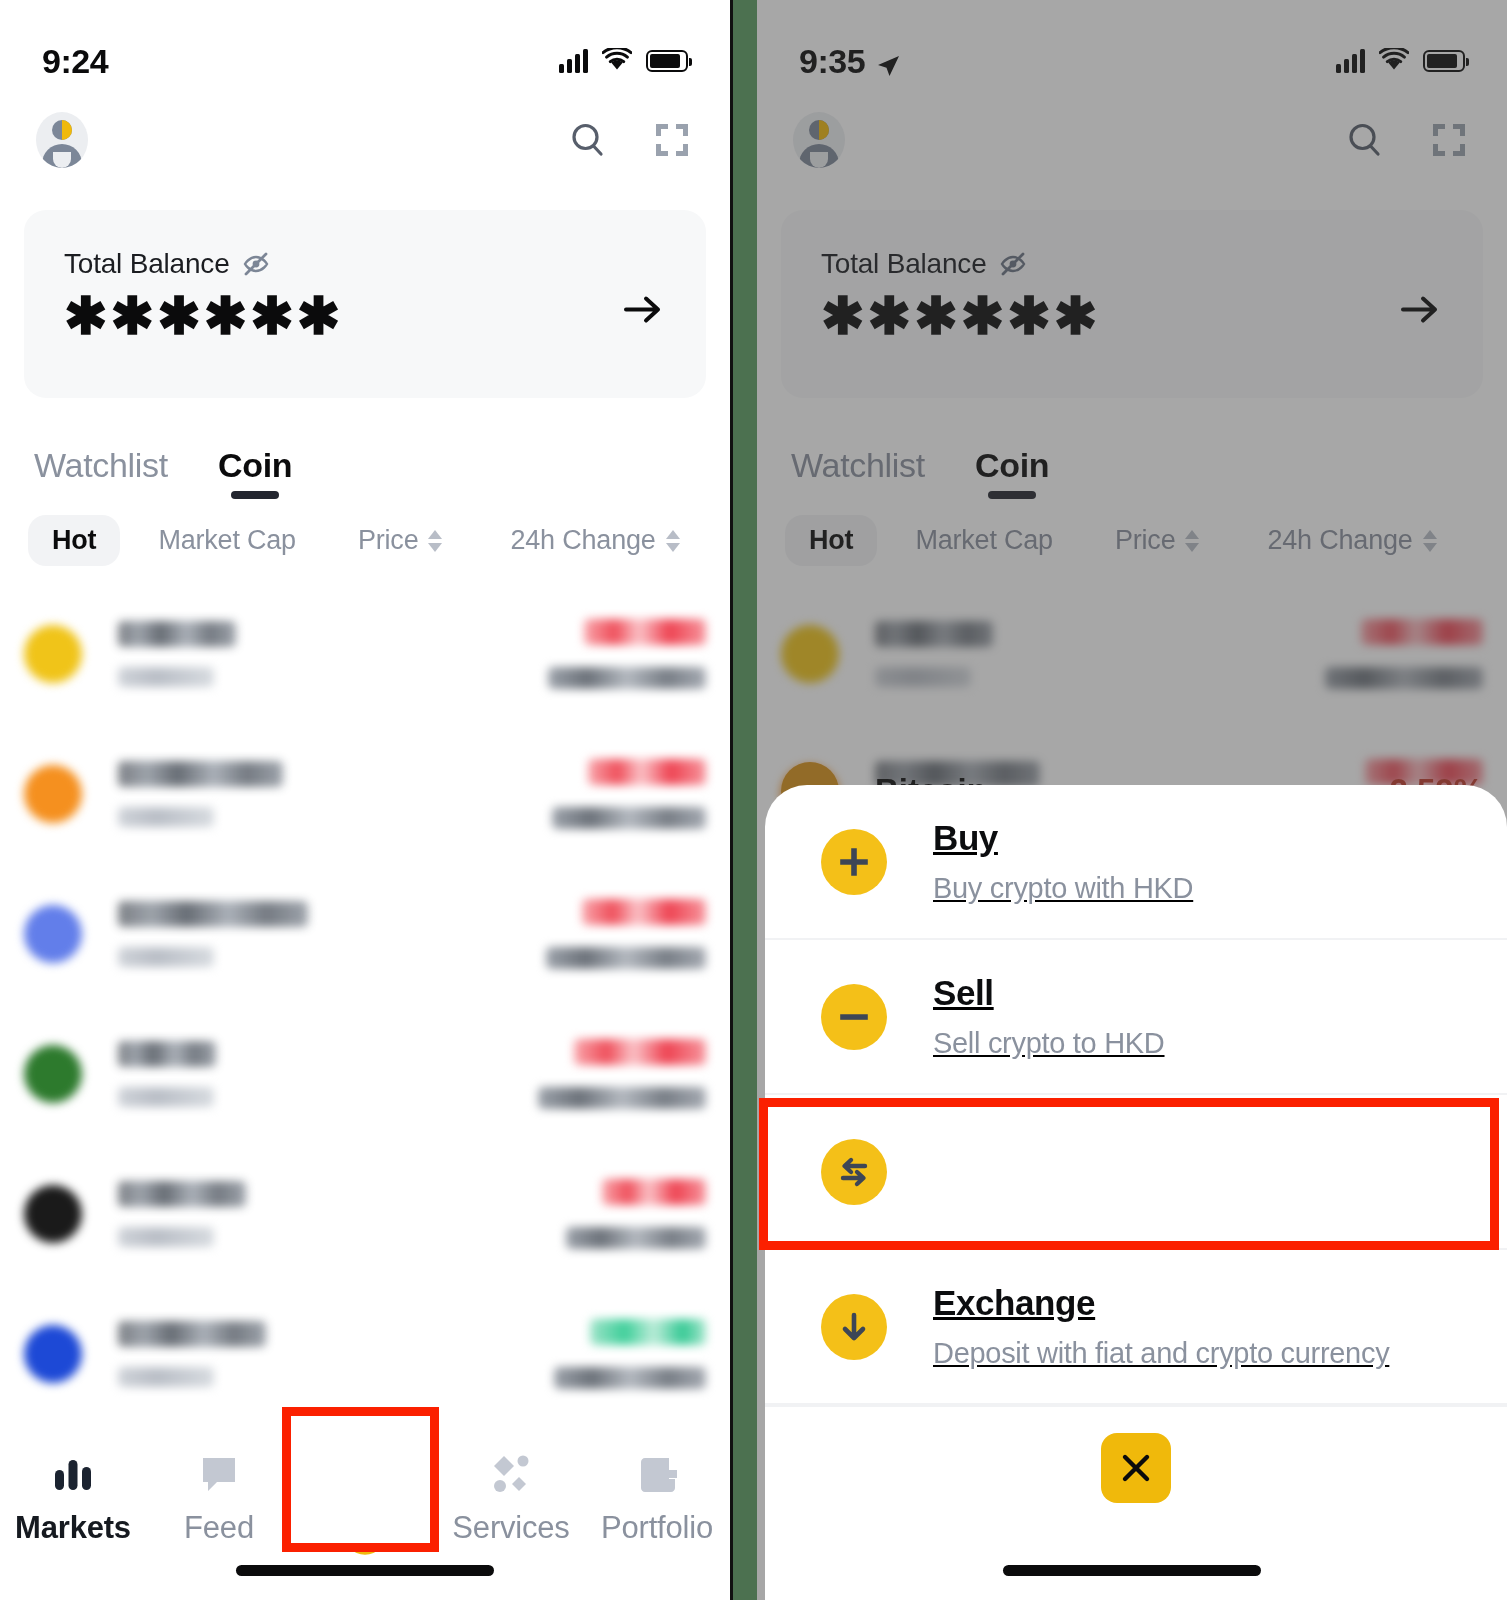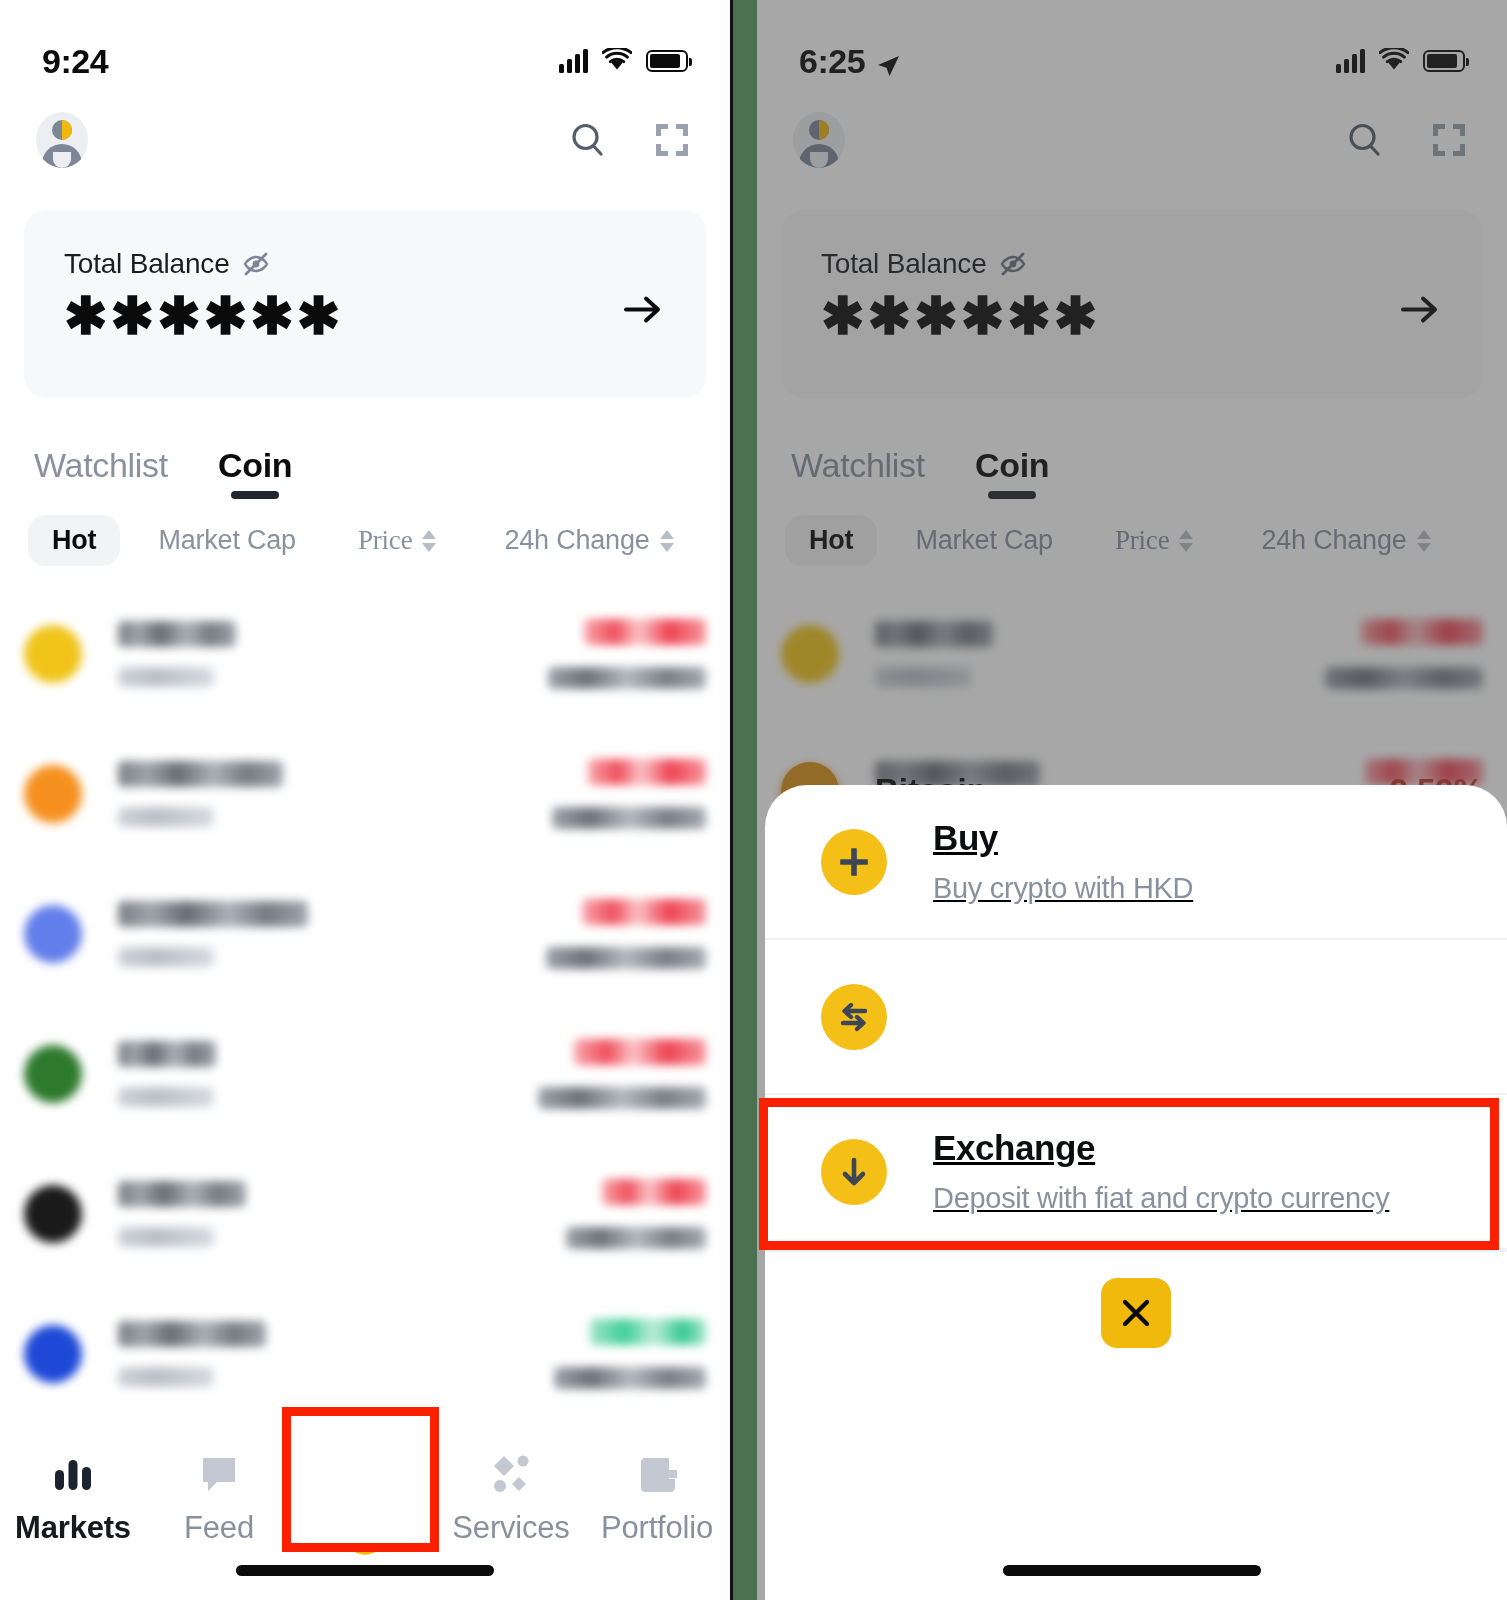--- a/index.html
+++ b/index.html
@@ -131,21 +131,21 @@
   .chips { display: flex; align-items: center; padding: 16px 28px 0 28px; gap: 0; }
   .chip {
     font-size: 27px; color: #8a919e; display:flex; align-items:center; gap:10px;
     letter-spacing: -0.2px;
   }
   .chip.hot {
     background: #f2f3f5; color: #0b0b0c; font-weight: 600;
     border-radius: 18px; padding: 10px 24px;
   }
   .chip.c-mcap { margin-left: 38px; }
-  .chip.c-price { margin-left: 62px; font-family: Liberation Serif, serif; }
+  .chip.c-price { margin-left: 62px; }
   .chip.c-chg { margin-left: 68px; }
   .sorter { display:inline-flex; flex-direction:column; gap:4px; }
   .sorter i { display:block; width:0;height:0;border-left:7px solid transparent;border-right:7px solid transparent; }
   .sorter i.up { border-bottom:9px solid #b8bdc7; }
   .sorter i.dn { border-top:9px solid #b8bdc7; }
 
   
   .coin-list { padding: 18px 24px 0 24px; }
   .coin-row { height: 140px; display:flex; align-items:center; position:relative; }
   .coin-ico {
@@ -466,21 +466,21 @@
 
     <div class="home-ind"></div>
   </div>
 
   <div class="divider"></div>
 
   <div class="panel panel-right">
 
     <div class="statusbar">
       <div class="status-time">
-        <span>6:25</span>
+        <span>9:35</span>
         <span class="loc-arrow">
           <svg width="26" height="26" viewBox="0 0 26 26">
               <path d="M24 3 3 12l8.5 2.8L14.5 23z" fill="#0b0b0c"></path>
             </svg>
         </span>
       </div>
       <div class="status-icons">
         <span class="sig-bars">
             <i></i>
             <i></i>
@@ -656,20 +656,31 @@
           <svg width="34" height="34" viewBox="0 0 34 34">
               <path d="M17 6v22M6 17h22" stroke="#3d4656" stroke-width="5.6" stroke-linecap="square"></path>
             </svg>
         </span>
         <span class="si-txt">
           <span class="si-title" style="display:block">Buy</span>
           <span class="si-sub" style="display:block">Buy crypto with HKD</span>
         </span>
       </div>
 
+      <div class="sheet-item">
+        <span class="si-ico">
+          <svg width="34" height="34" viewBox="0 0 34 34">
+              <path d="M6 17h22" stroke="#3d4656" stroke-width="5.6" stroke-linecap="square"></path>
+            </svg>
+        </span>
+        <span class="si-txt">
+          <span class="si-title" style="display:block">Sell</span>
+          <span class="si-sub" style="display:block">Sell crypto to HKD</span>
+        </span>
+      </div>
 
       <div class="sheet-item">
         <span class="si-ico">
           <svg width="34" height="32" viewBox="0 0 34 32">
             <path d="M28 10H8M14 4 7.5 10l6.5 6" stroke="#3d4656" stroke-width="4.4" fill="none" stroke-linecap="round" stroke-linejoin="round"></path>
             <path d="M6 22h20M20 16l6.5 6-6.5 6" stroke="#3d4656" stroke-width="4.4" fill="none" stroke-linecap="round" stroke-linejoin="round"></path>
           </svg>
         </span>
       </div>
 

